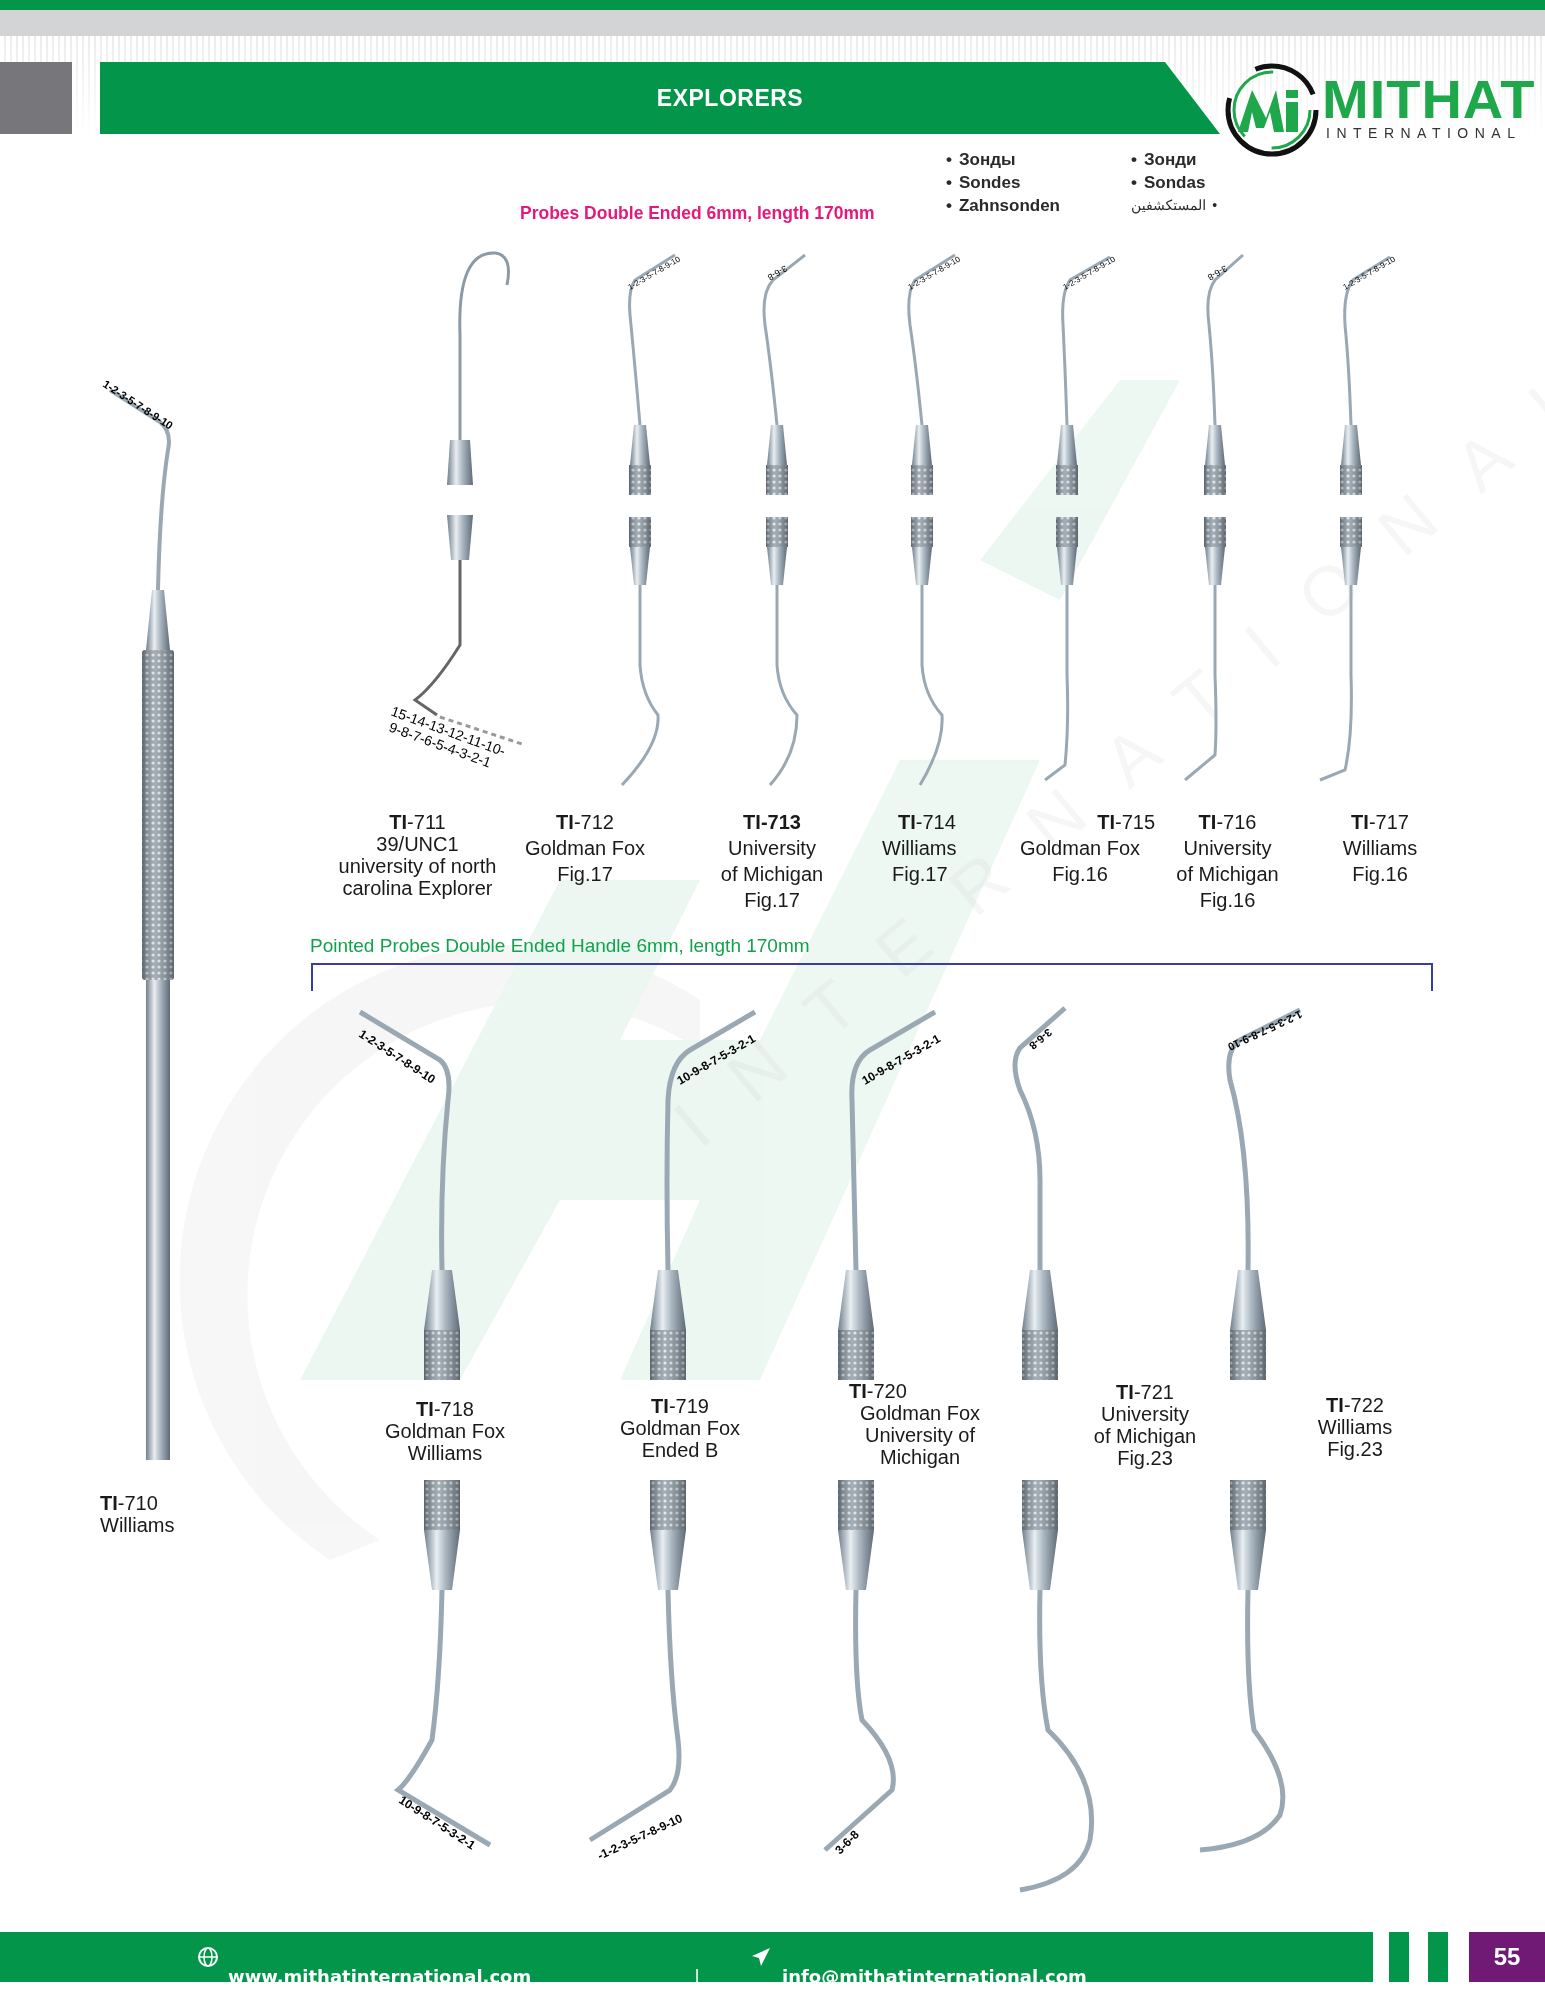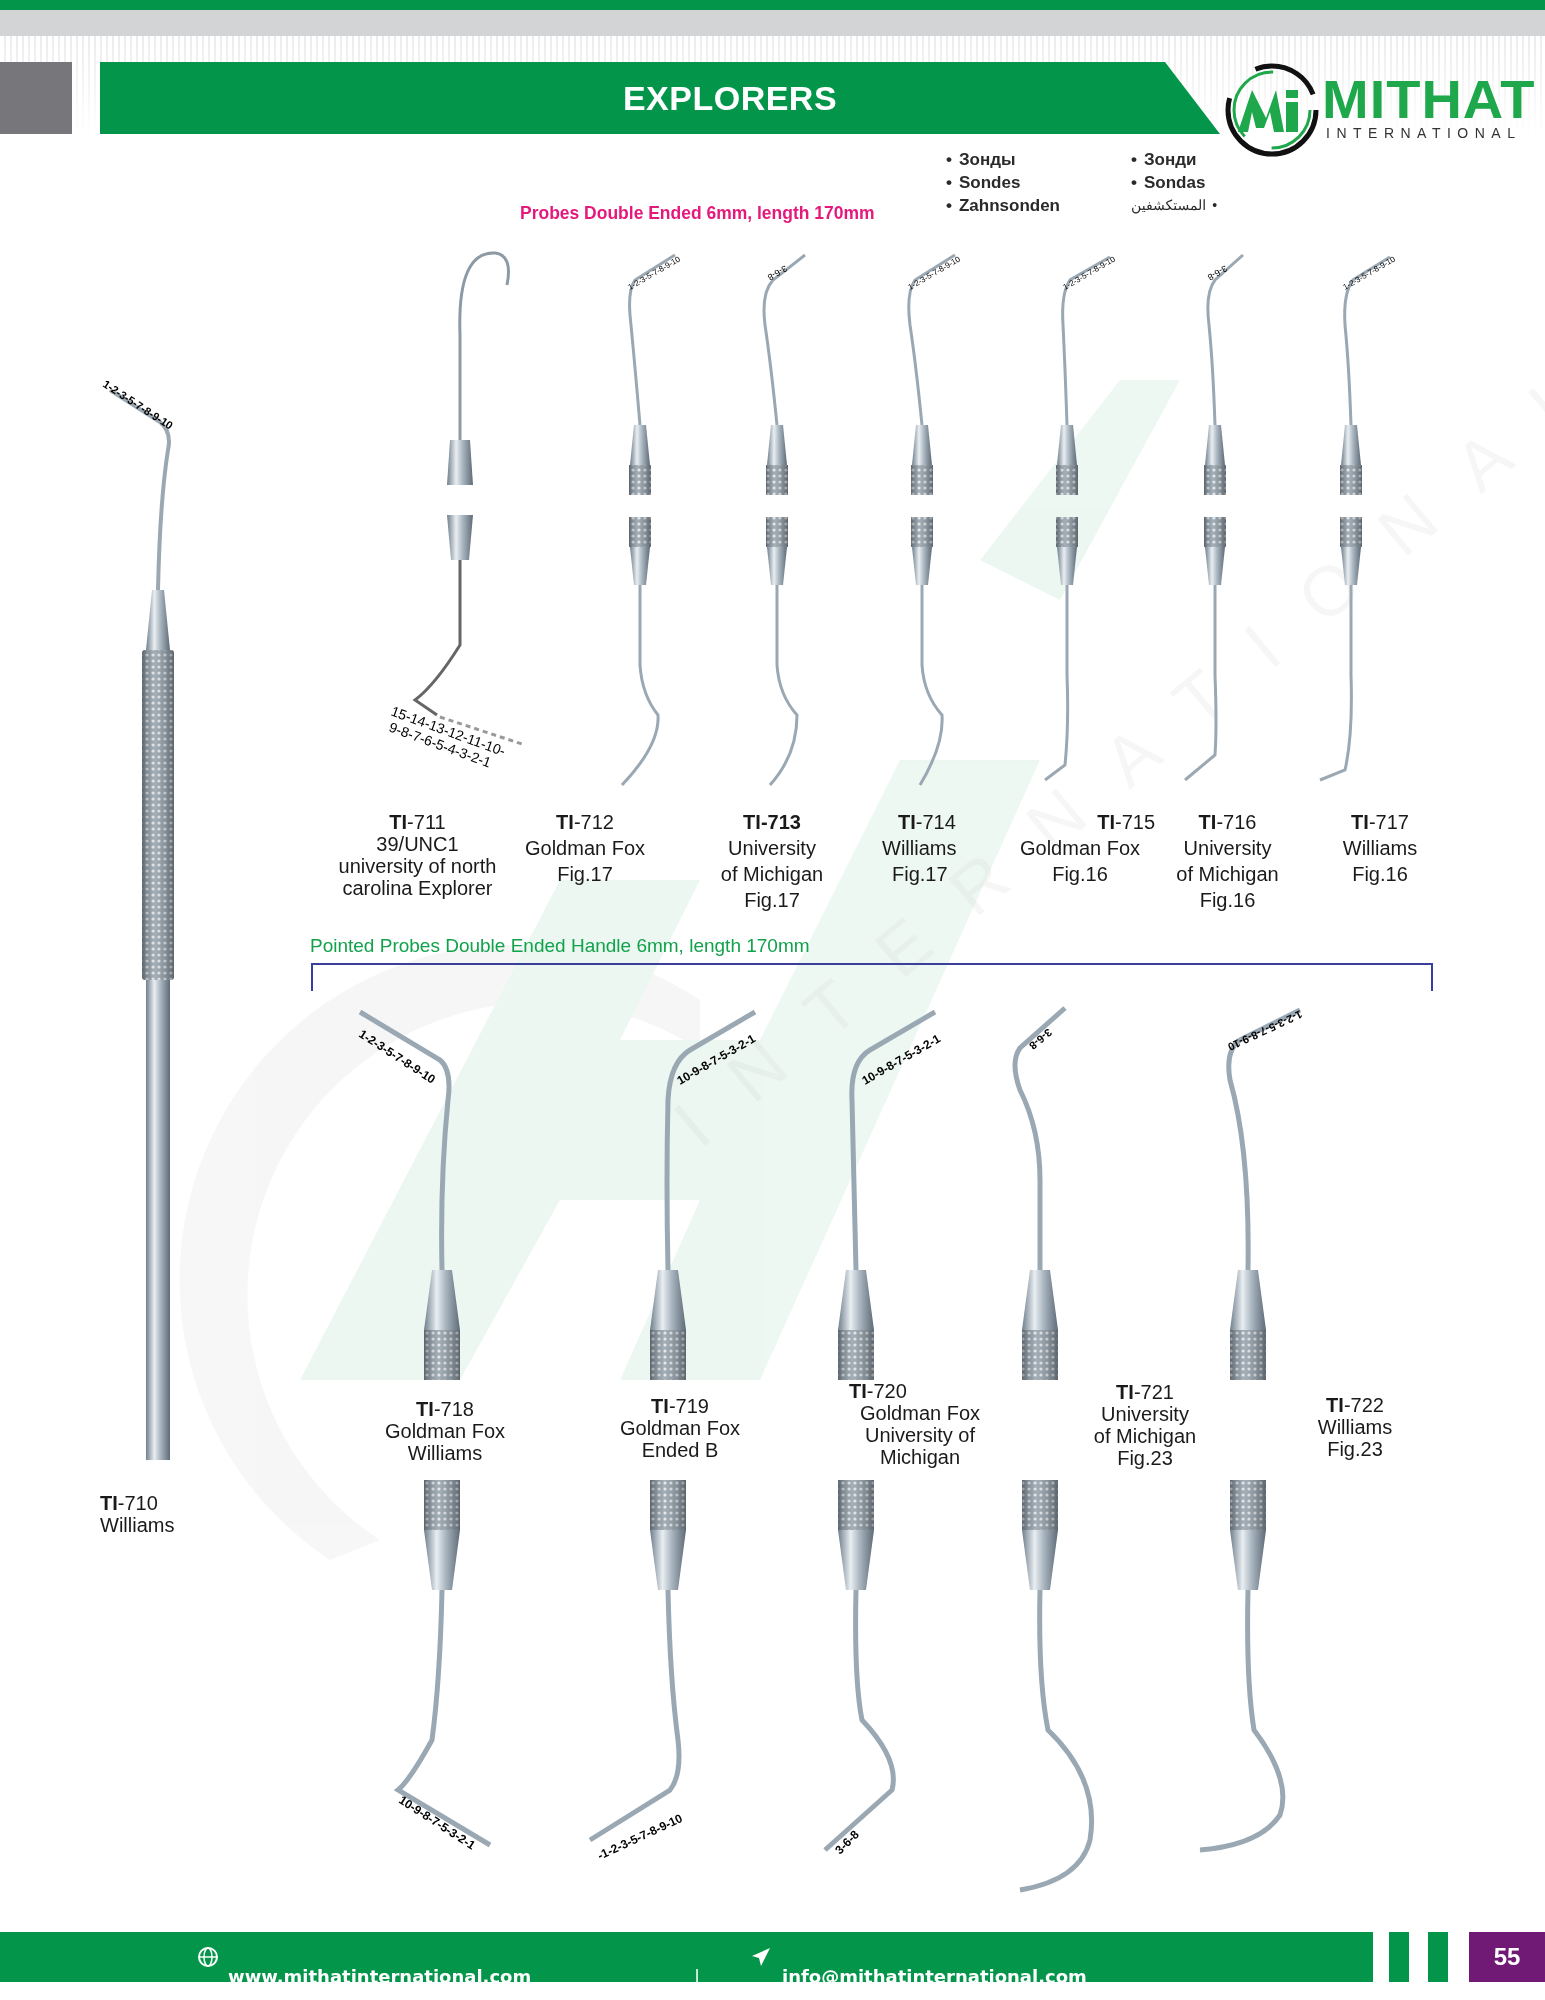--- a/index.html
+++ b/index.html
@@ -5,21 +5,21 @@
   html,body{margin:0;padding:0;}
   body{width:1545px;height:2000px;position:relative;background:#ffffff;overflow:hidden;font-family:"Liberation Sans",sans-serif;color:#1a1a1a;}
   .topbar{position:absolute;left:0;top:0;width:1545px;height:10px;background:#03964a;}
   .greyband{position:absolute;left:0;top:10px;width:1545px;height:26px;background:#d3d4d6;}
   .stripes{position:absolute;left:0;top:36px;width:1545px;height:100px;
     background:repeating-linear-gradient(90deg,#ffffff 0 4px,#ececec 4px 6px);
     -webkit-mask:linear-gradient(#000,transparent);mask:linear-gradient(#000,transparent);}
   .grey-tab{position:absolute;left:0;top:62px;width:72px;height:72px;background:#77777b;}
   .title-band{position:absolute;left:100px;top:62px;width:1120px;height:72px;background:#03964a;
     clip-path:polygon(0 0,1065px 0,1120px 72px,0 72px);}
-  .title-text{position:absolute;left:100px;top:62px;width:1260px;height:72px;line-height:72px;text-align:center;color:#fff;font-weight:bold;font-size:34px;letter-spacing:0.5px;}
+  .title-text{position:absolute;left:100px;top:62px;width:1260px;height:72px;line-height:72px;text-align:center;color:#fff;font-weight:bold;font-size:23px;letter-spacing:0.5px;}
   .logo{position:absolute;left:1222px;top:60px;width:300px;height:100px;}
   .logo-word{position:absolute;left:100px;top:12px;font-size:56px;font-weight:bold;color:#1fa84b;letter-spacing:1px;line-height:56px;transform:scaleY(0.95);}
   .logo-sub{position:absolute;left:104px;top:65px;font-size:14px;color:#333;letter-spacing:6.5px;}
   .langs{position:absolute;top:148px;font-size:17px;font-weight:bold;color:#2a2a2a;line-height:23px;}
   .langs div:before{content:"\2022";margin-right:7px;}
   .langs .rtl:before{content:"";margin:0;}
   .langs .rtl:after{content:"\2022";margin-left:6px;}
   .sec1{position:absolute;left:520px;top:202px;font-size:19px;font-weight:bold;color:#e5197c;transform:scaleX(0.92);transform-origin:left;}
   .label{position:absolute;text-align:center;font-size:20px;line-height:22px;color:#1a1a1a;}
   .label .code{font-weight:normal;}

